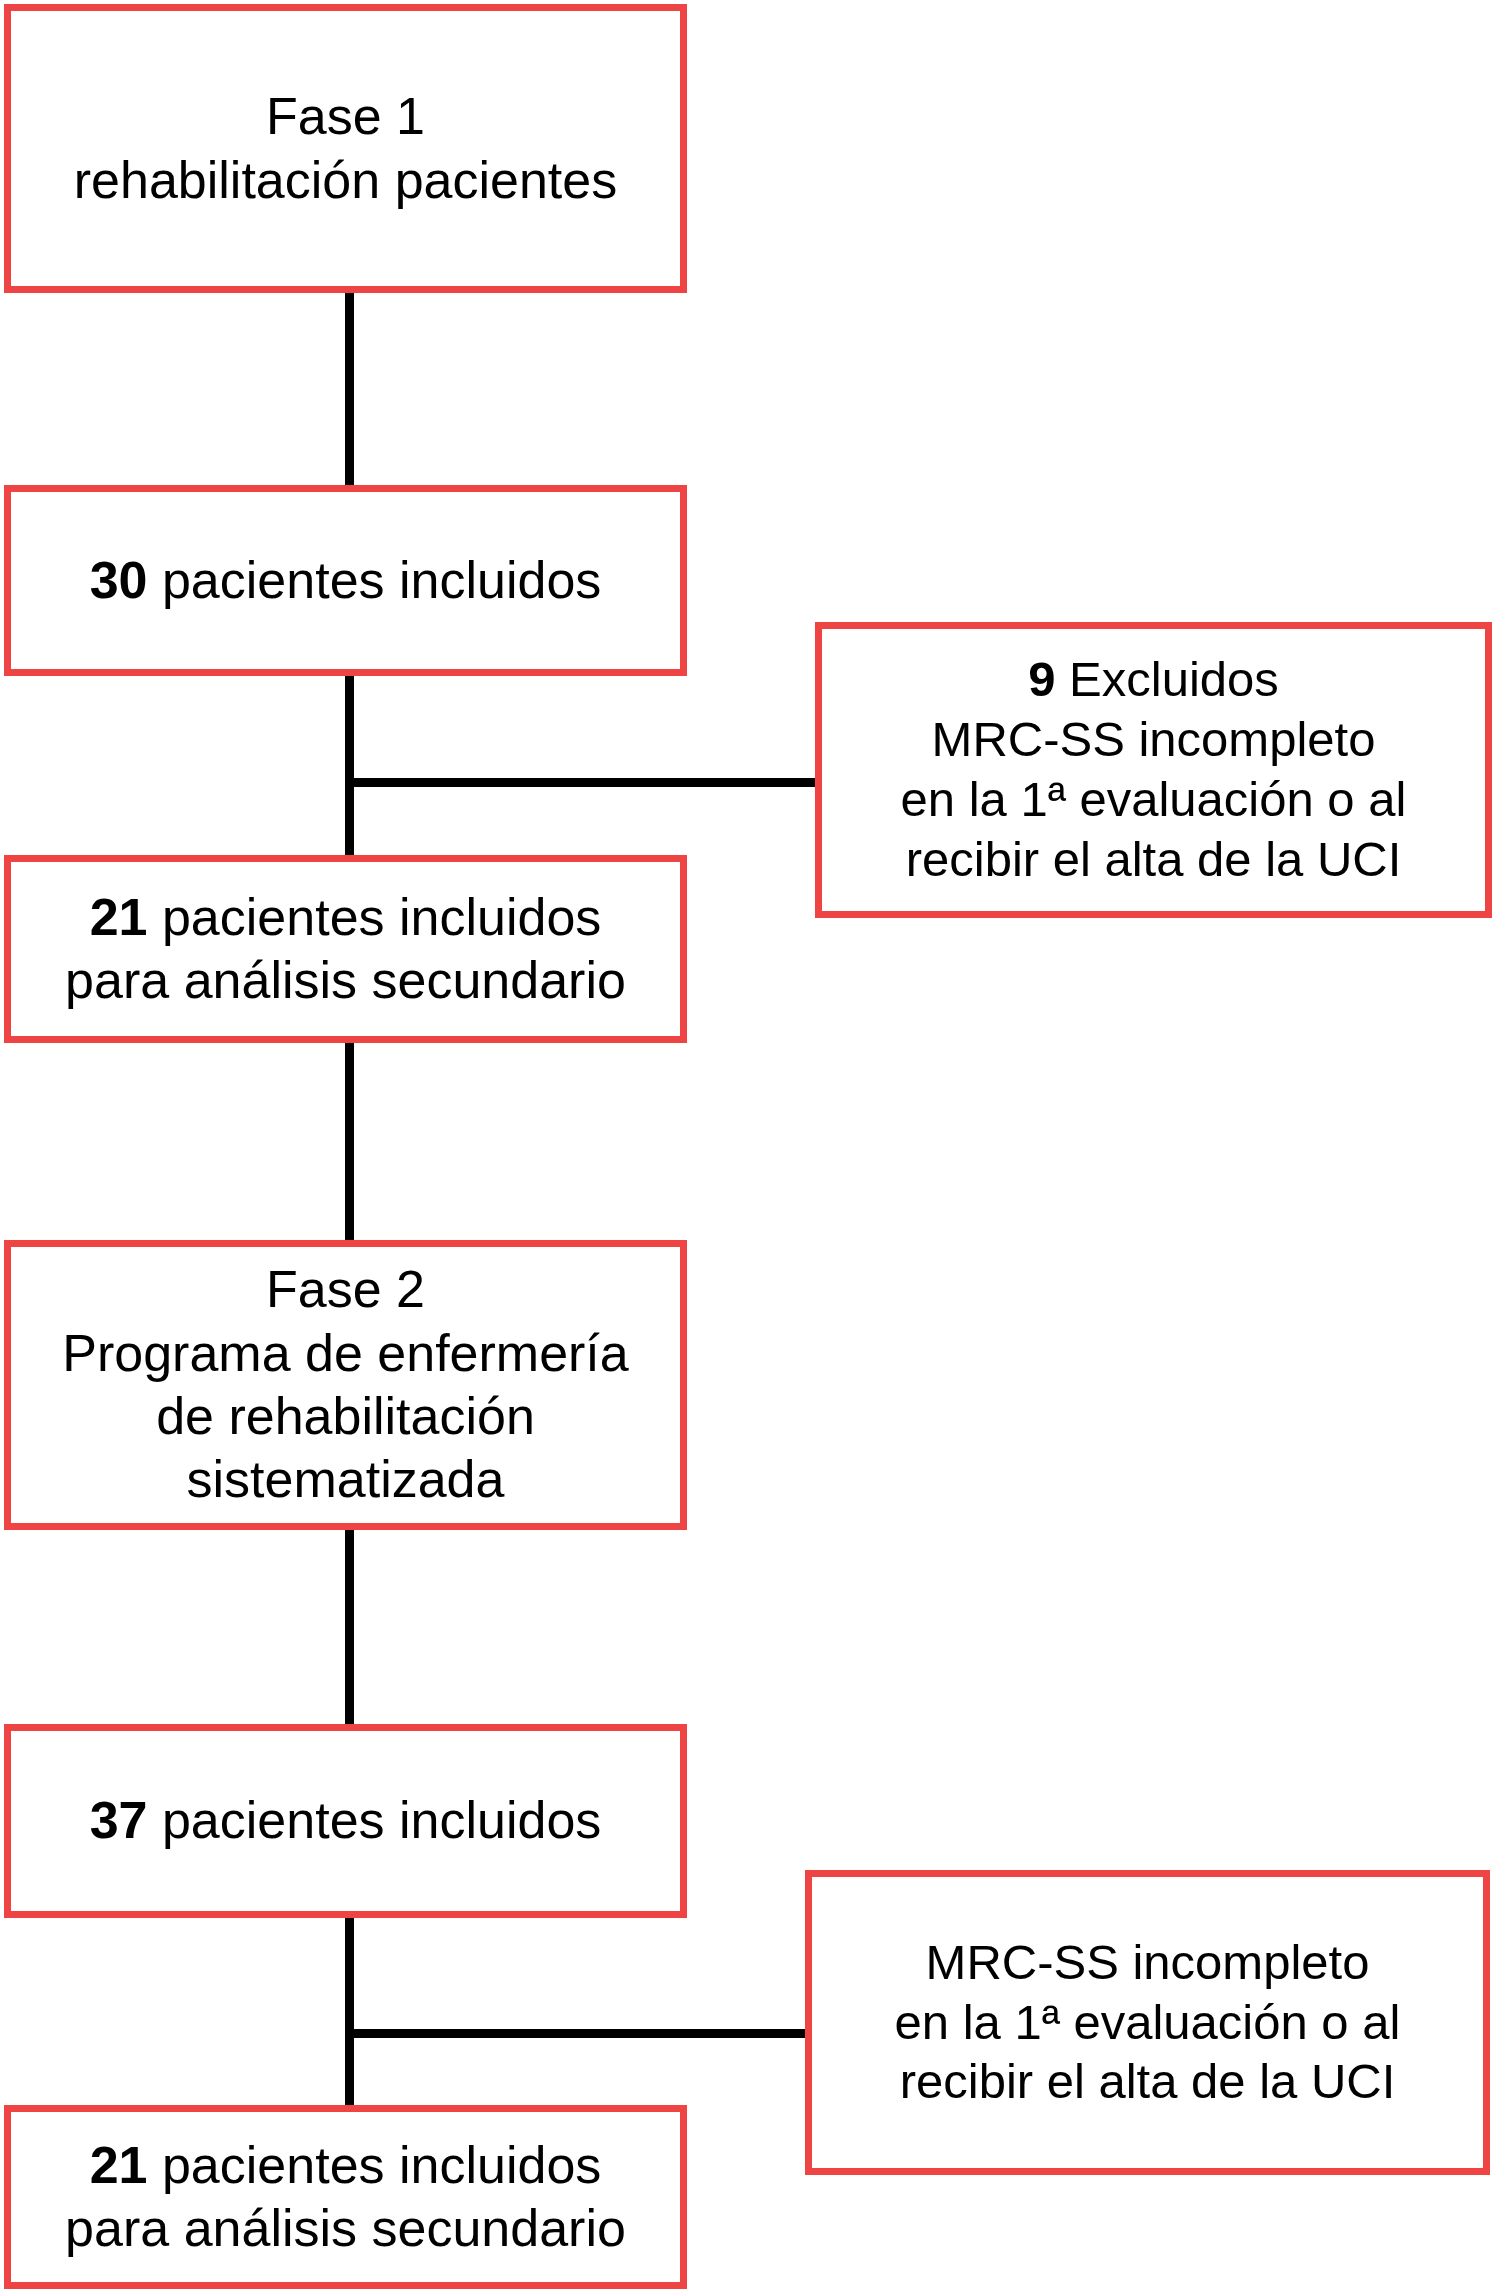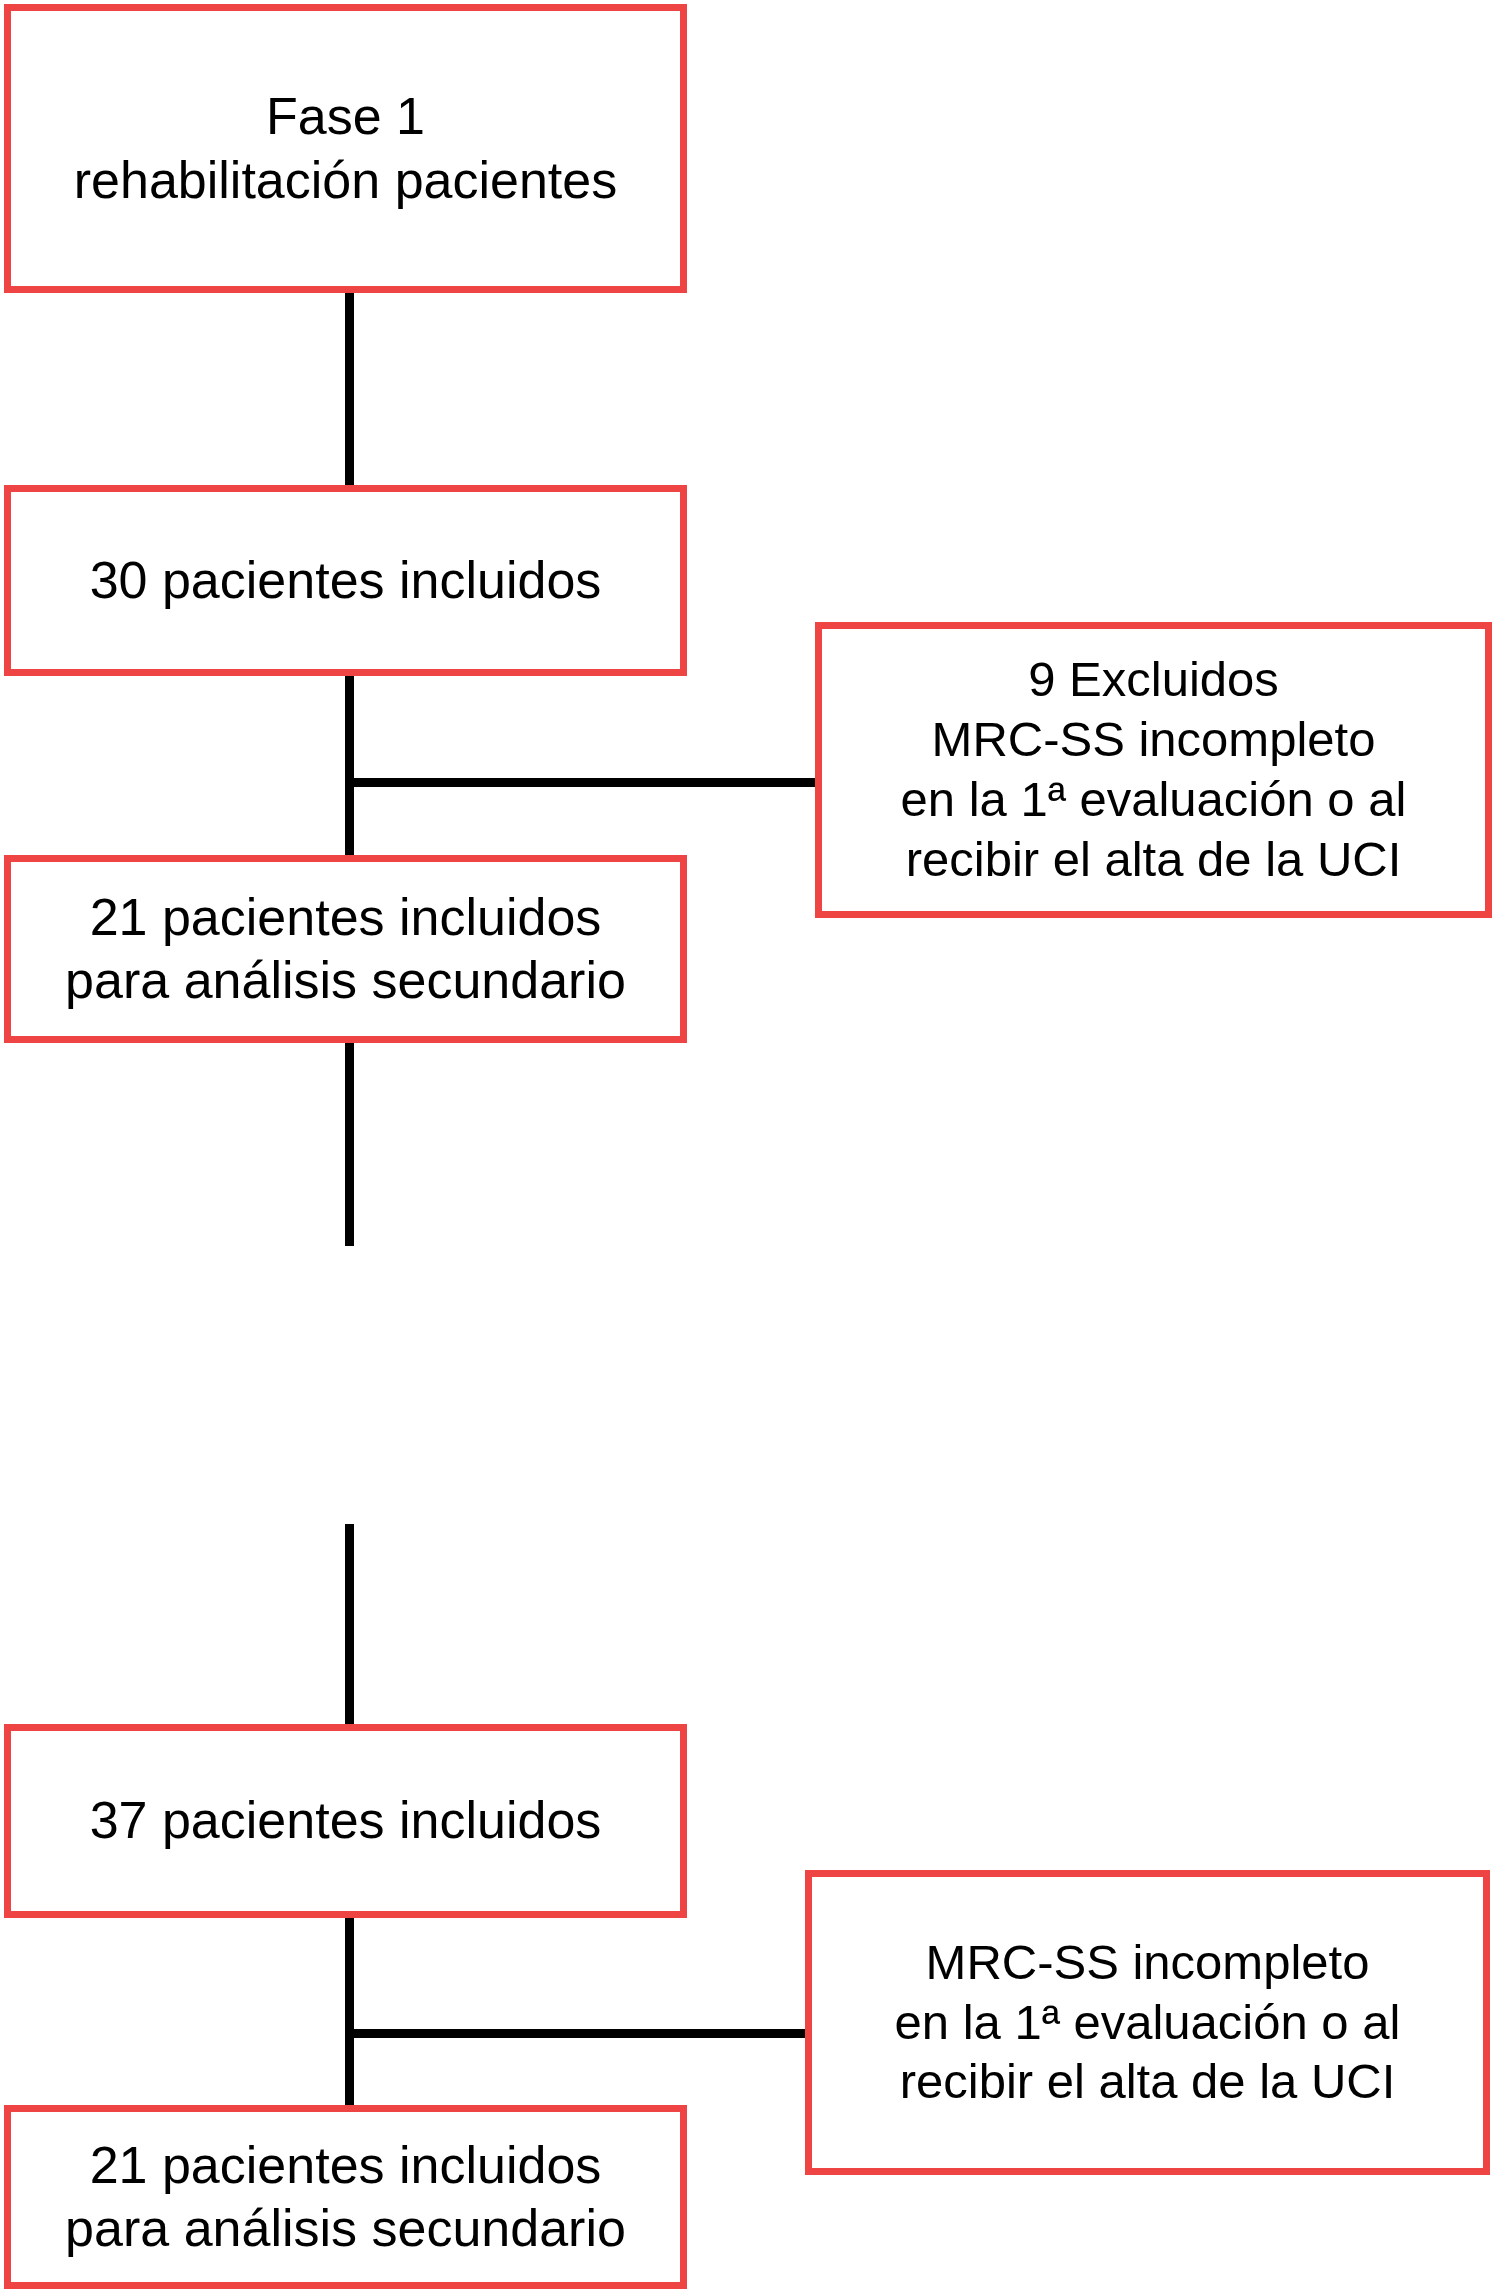--- a/index.html
+++ b/index.html
@@ -35,21 +35,21 @@
   }
   .node .ln {
     display: block;
     white-space: nowrap;
     line-height: 1.22;
   }
   
   .t-phase .ln { font-size: 52px; font-weight: 400; }
   .t-count .ln { font-size: 52px; font-weight: 400; }
   .t-excl  .ln { font-size: 49px; font-weight: 400; }
-  .num { font-weight: 400; margin-top: 36px; }
+  .num { font-weight: 700; margin-top: 36px; }
 </style>
 </head>
 <body>
 
 <div id="canvas">
 
   <div class="line" style="left:345px; top:290px; width:9px; height:200px;"></div>
 
   <div class="line" style="left:345px; top:670px; width:9px; height:192px;"></div>
 
@@ -77,20 +77,26 @@
     <span class="ln">MRC-SS incompleto</span>
     <span class="ln">en la 1ª evaluación o al</span>
     <span class="ln">recibir el alta de la UCI</span>
   </div>
 
   <div class="node t-count" style="left:4px; top:855px; width:683px; height:188px;">
     <span class="ln"><span class="num">21</span><span> pacientes incluidos</span></span>
     <span class="ln">para análisis secundario</span>
   </div>
 
+  <div class="node t-phase" style="left:4px; top:1240px; width:683px; height:290px;">
+    <span class="ln">Fase 2</span>
+    <span class="ln">Programa de enfermería</span>
+    <span class="ln">de rehabilitación</span>
+    <span class="ln">sistematizada</span>
+  </div>
 
   <div class="node t-count" style="left:4px; top:1724px; width:683px; height:194px;">
     <span class="ln"><span class="num">37</span><span> pacientes incluidos</span></span>
   </div>
 
   <div class="node t-excl" style="left:805px; top:1870px; width:685px; height:305px;">
     <span class="ln">MRC-SS incompleto</span>
     <span class="ln">en la 1ª evaluación o al</span>
     <span class="ln">recibir el alta de la UCI</span>
   </div>

